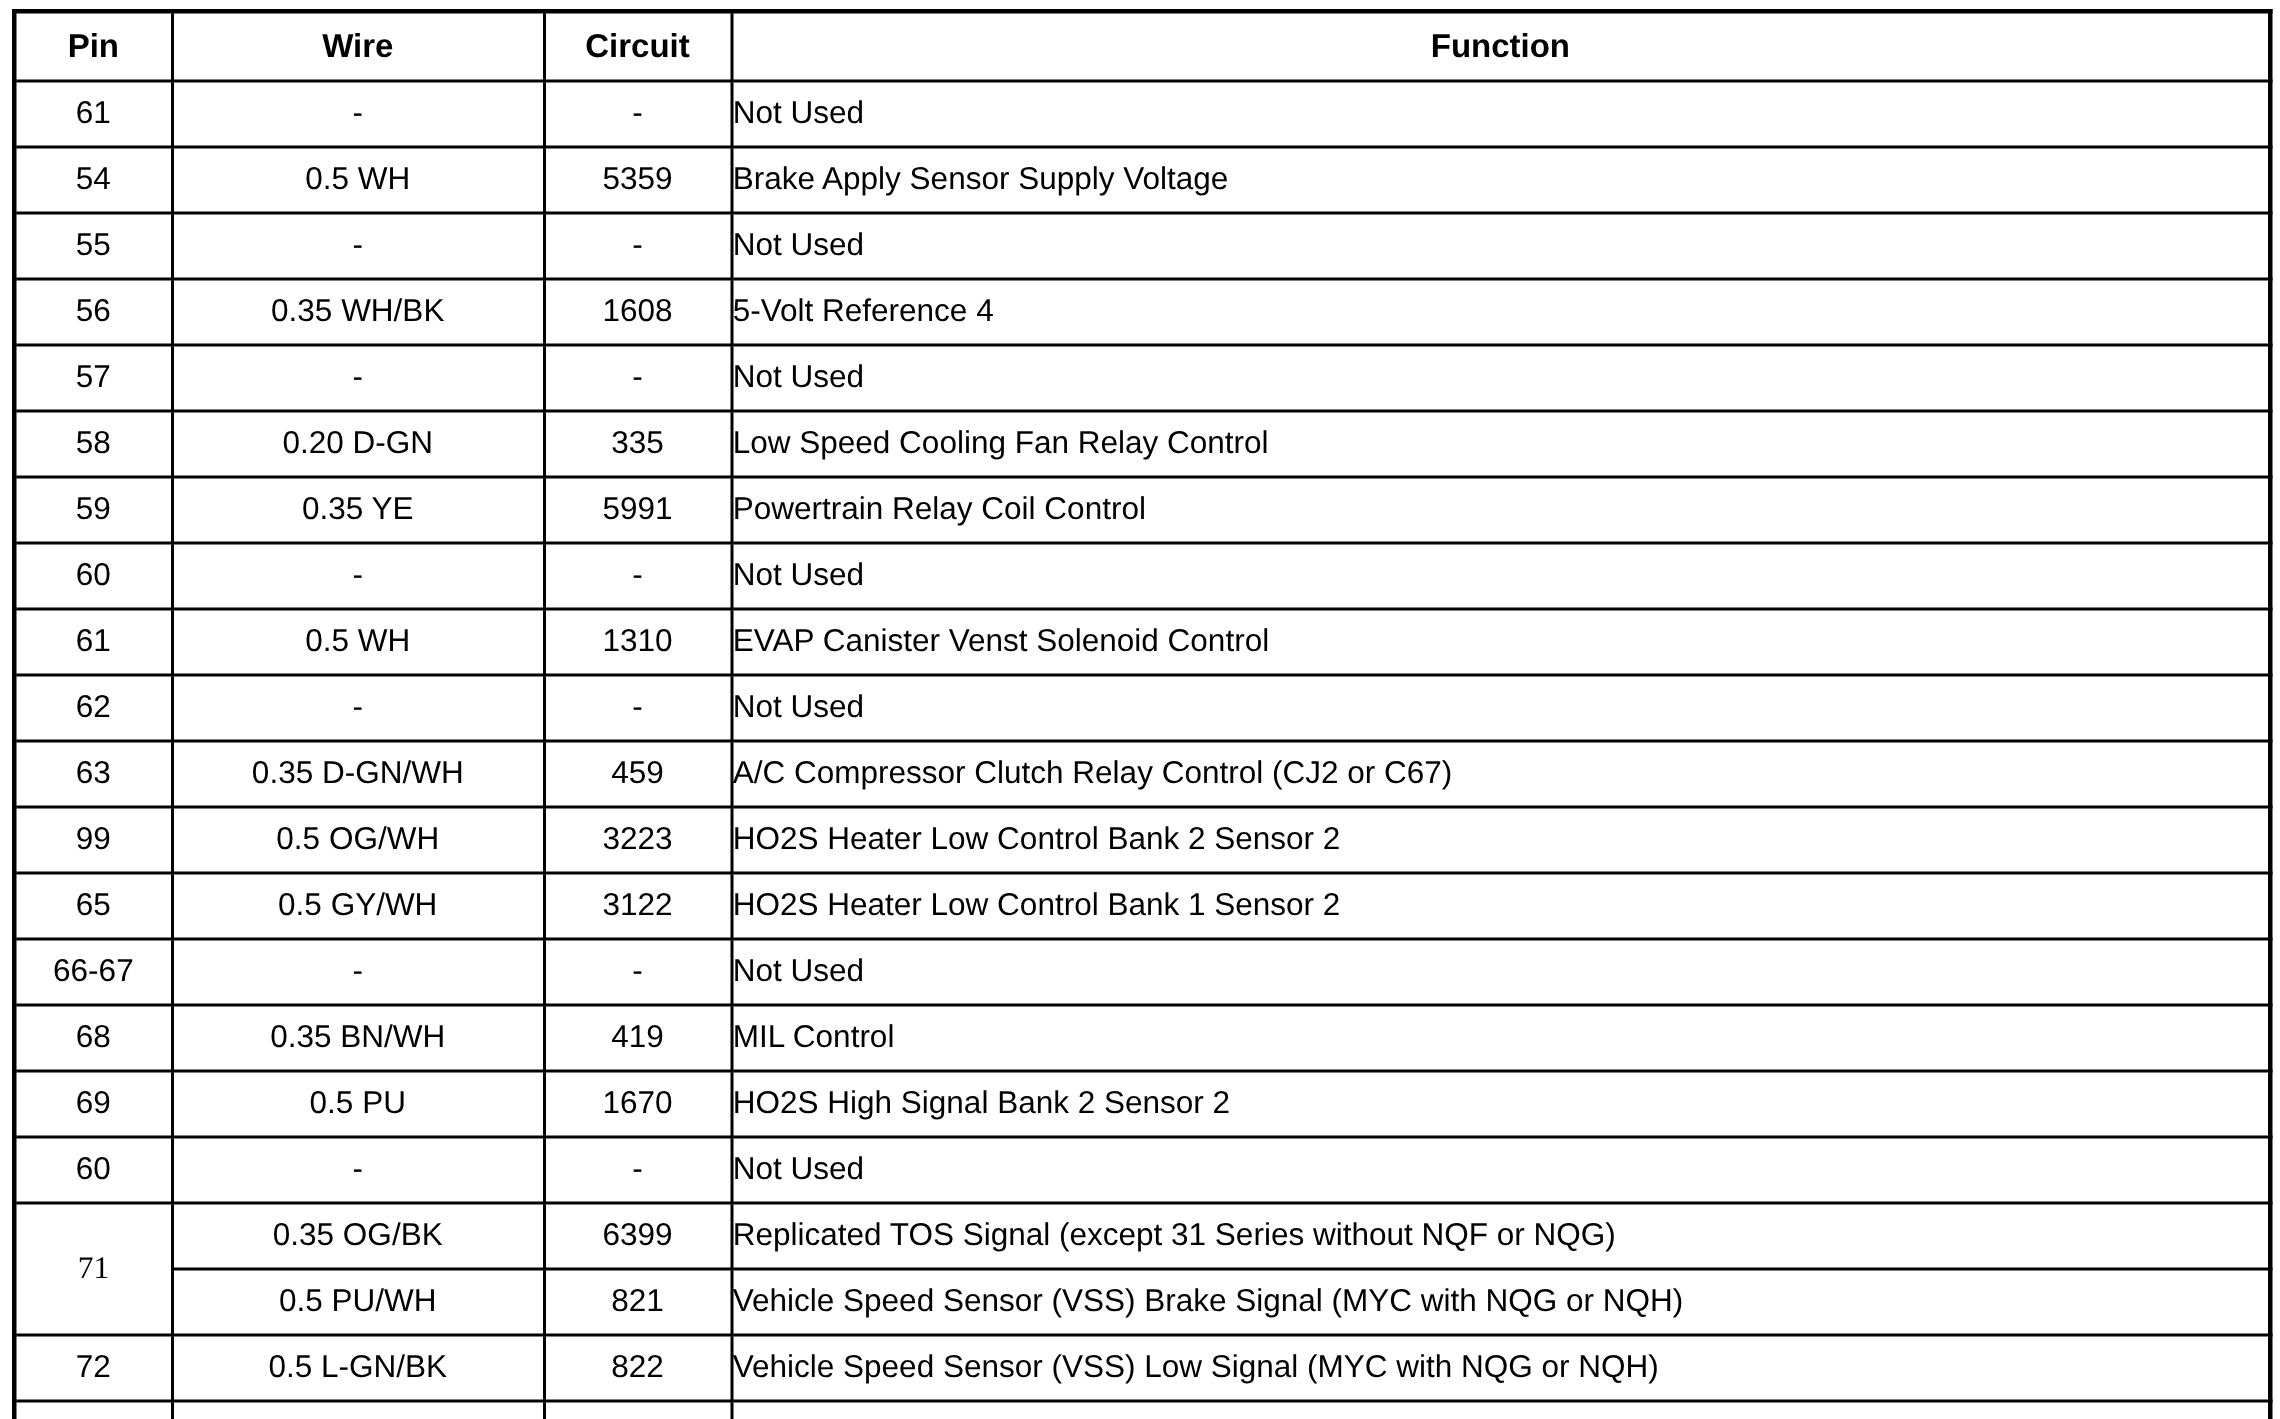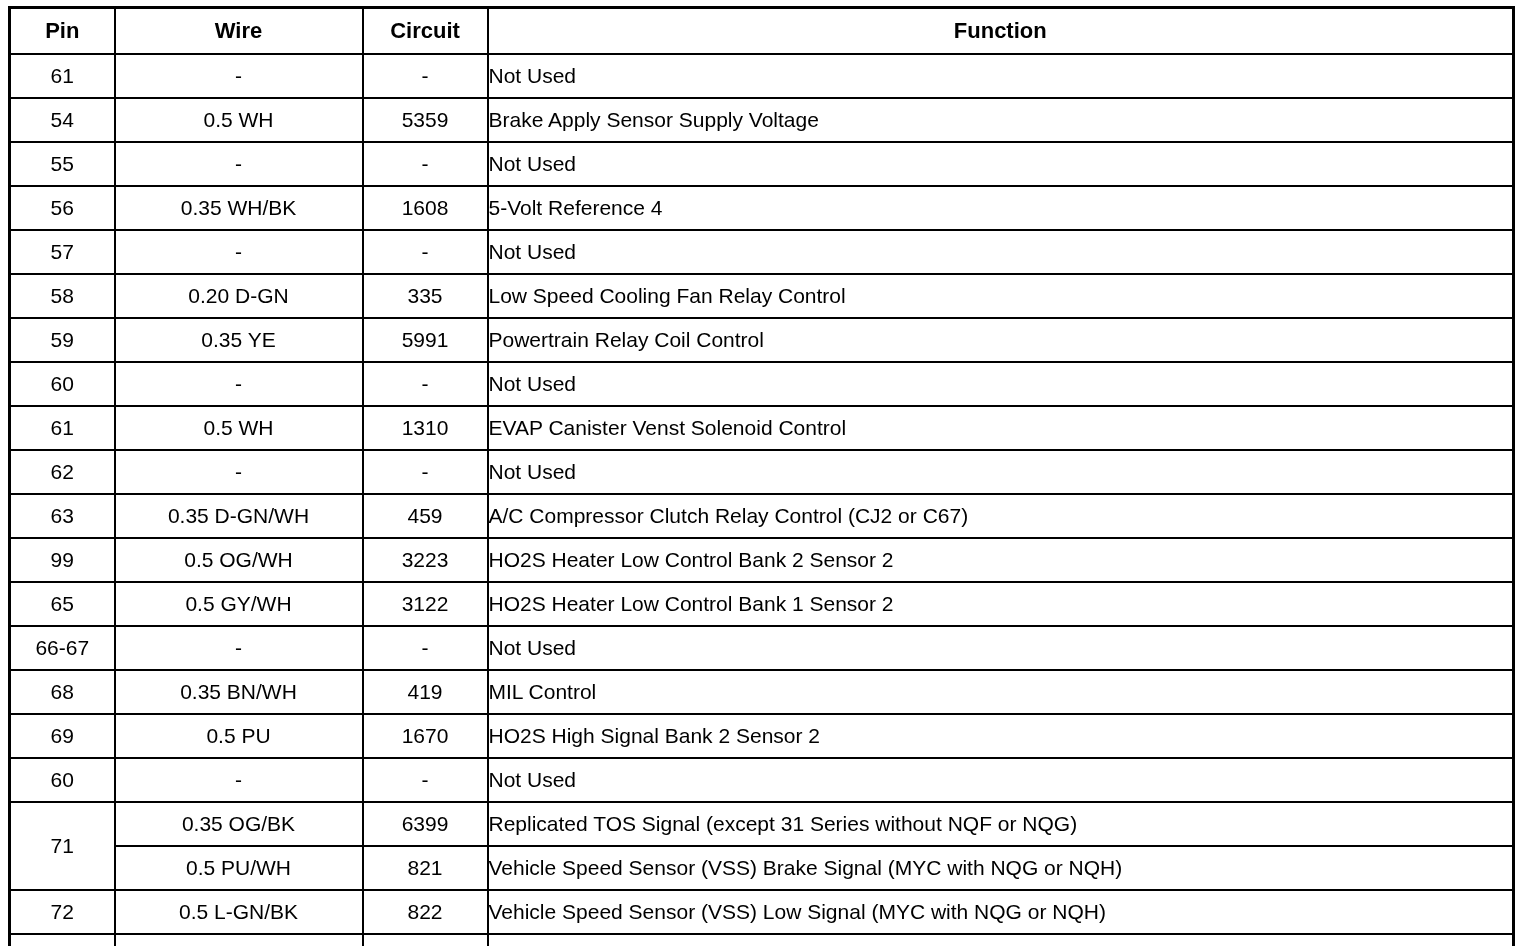--- a/index.html
+++ b/index.html
@@ -45,21 +45,21 @@
   col.c-wire { width: 248px; }
   col.c-circuit { width: 125px; }
   col.c-function { width: 1026px; }
 
   td.pin, td.wire, td.circuit { text-align: center; }
   td.func {
     text-align: left;
     padding-left: 9px;
   }
   
-  td.pin.span { vertical-align: middle; }
+  td.pin.span { vertical-align: middle; font-family: Liberation Serif, serif; }
 </style>
 </head>
 <body>
 
 <div class="sheet">
   <table class="pinout">
     <colgroup>
       <col class="c-pin">
       <col class="c-wire">
       <col class="c-circuit">

